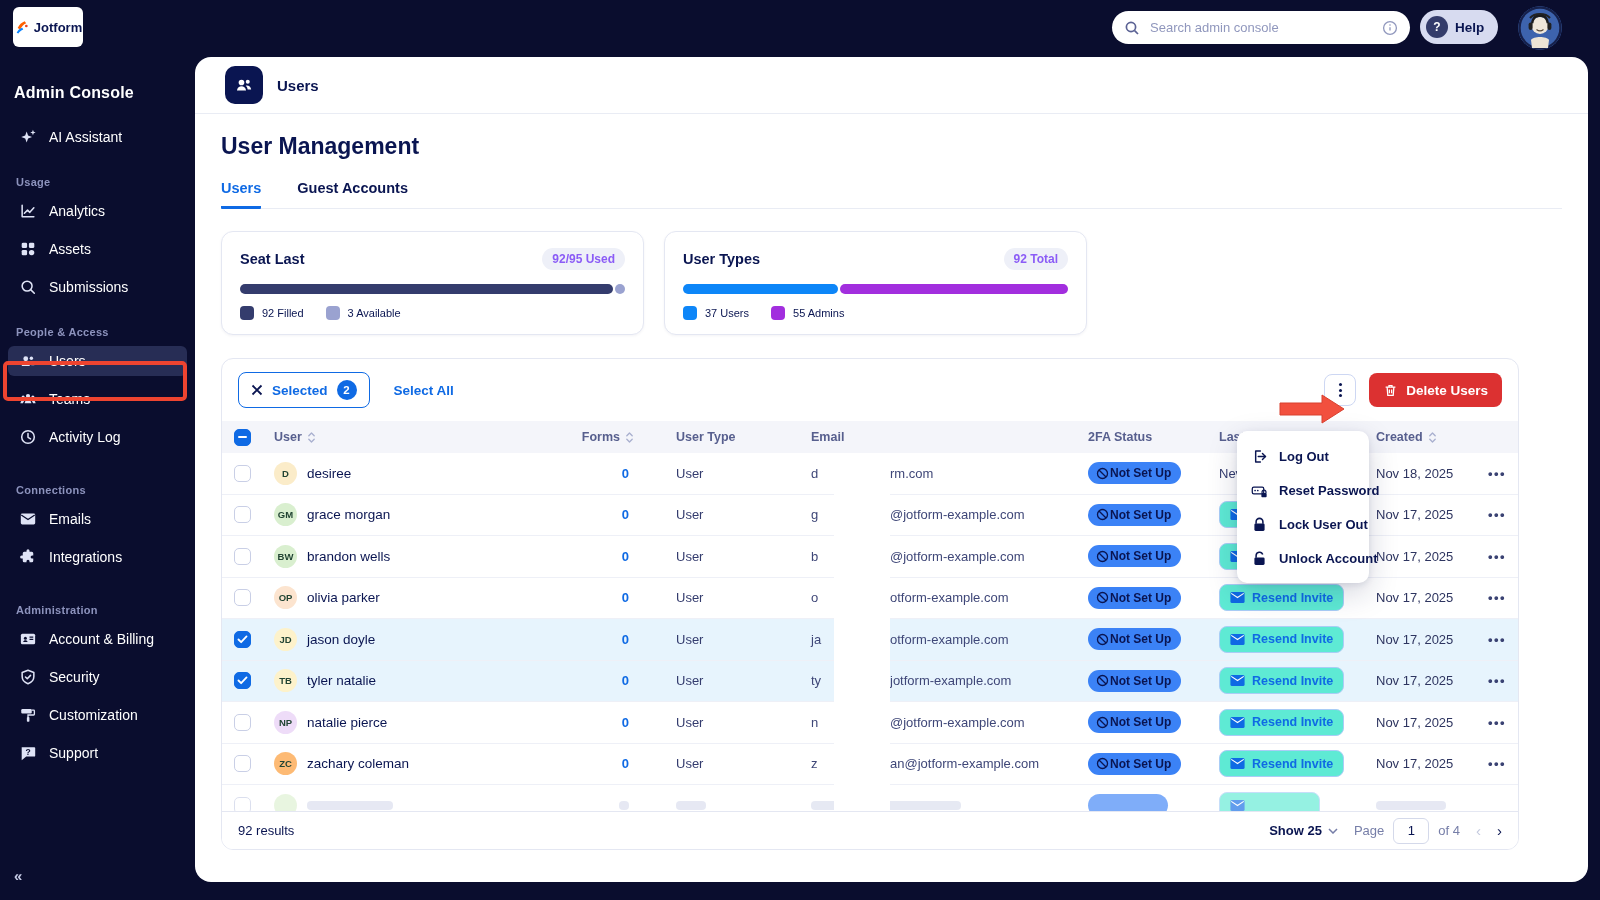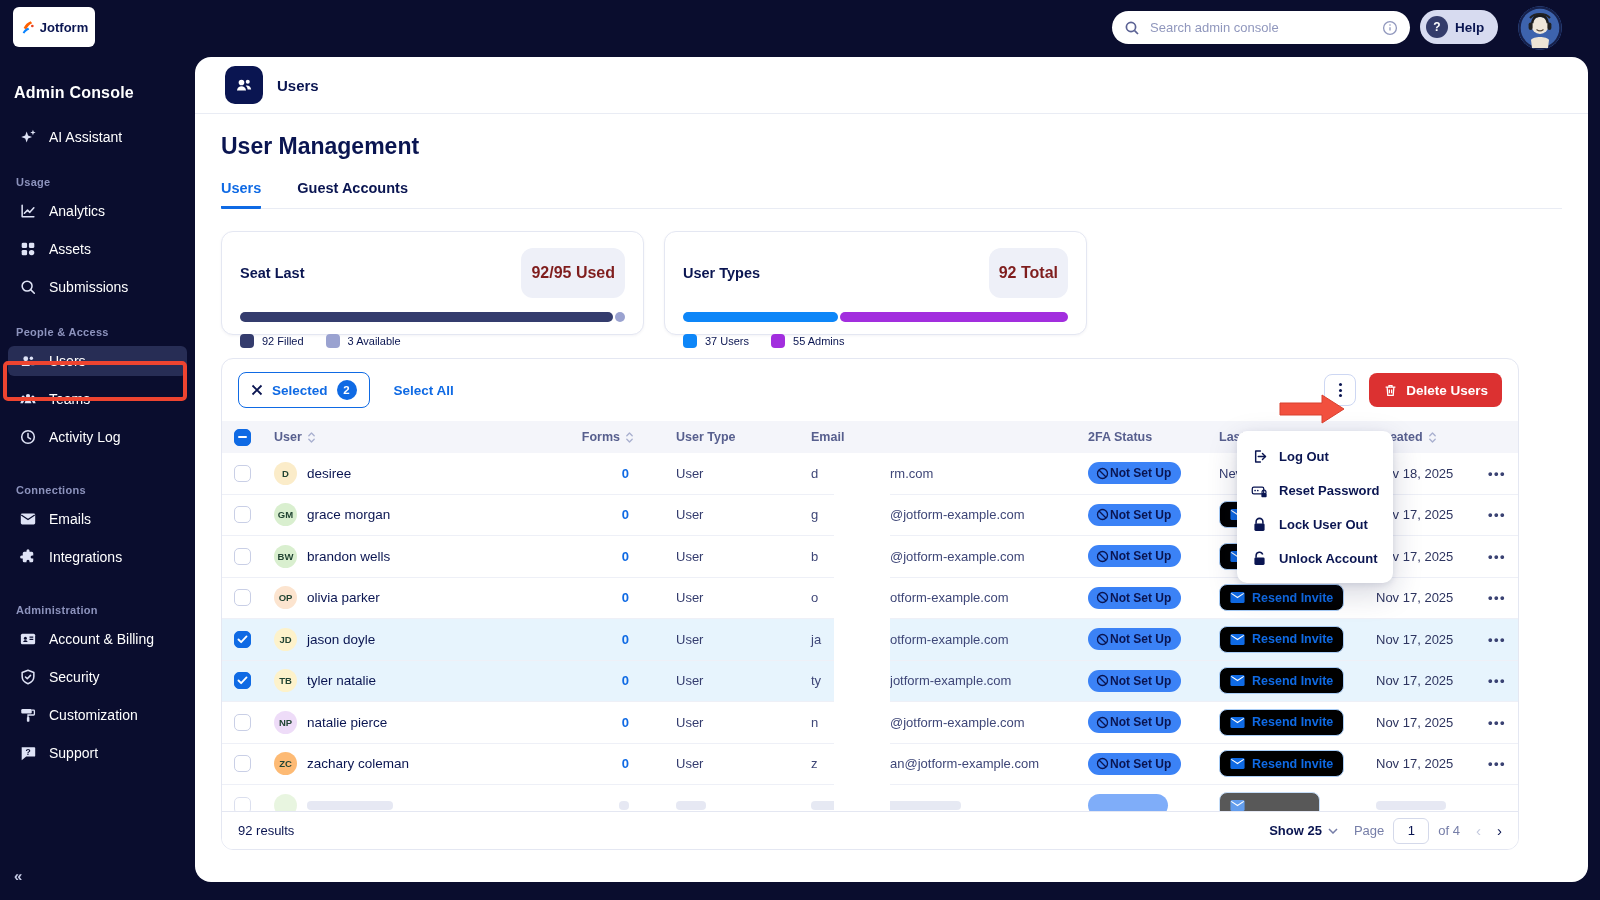--- a/index.html
+++ b/index.html
@@ -7,21 +7,21 @@
   body {
     width:1600px; height:900px; overflow:hidden; position:relative;
     background:#0a0d2e;
     font-family:"Liberation Sans","DejaVu Sans",sans-serif;
     color:#0a1551;
   }
   .icn { display:inline-flex; align-items:center; justify-content:center; flex:none; }
   .icn svg { display:block; }
 
   
-  .logo-card { position:absolute; left:13px; top:7px; width:82px; height:40px; background:#fff; border-radius:6px;
+  .logo-card { position:absolute; left:13px; top:7px; width:70px; height:40px; background:#fff; border-radius:6px;
     display:flex; align-items:center; justify-content:center; gap:4px; }
   .logo-text { font-size:13px; font-weight:800; color:#0a1551; }
   .searchbar { position:absolute; left:1112px; top:11px; width:298px; height:33px; background:#fff; border-radius:17px;
     display:flex; align-items:center; padding:0 12px; gap:8px; }
   .searchbar input { border:none; outline:none; flex:1; font-size:13px; color:#0a1551; font-family:inherit; background:transparent; }
   .searchbar input::placeholder { color:#9097bd; }
   .help-pill { position:absolute; left:1420px; top:10px; height:34px; padding:0 14px 0 6px; background:#d7dbf0; border-radius:17px;
     display:flex; align-items:center; gap:7px; cursor:pointer; }
   .help-q { width:22px; height:22px; border-radius:50%; background:#343c6b; color:#fff; font-size:12px; font-weight:700;
     display:flex; align-items:center; justify-content:center; }
@@ -51,21 +51,21 @@
   .tab { font-size:14.5px; font-weight:700; color:#0a1551; padding-bottom:10px; border-bottom:3px solid transparent; cursor:pointer; }
   .tab.active { color:#0f6ae4; border-bottom-color:#0f6ae4; border-radius:1px; }
   .tab-divider { height:1px; background:#e9ecf4; margin:-1px 26px 0 26px; }
 
   
   .stats { display:flex; gap:20px; margin:22px 26px 0 26px; }
   .stat-card { width:423px; height:104px; border:1px solid #e4e7f2; border-radius:12px; padding:16px 18px;
     box-shadow:0 1px 3px rgba(10,21,81,.05); background:#fff; }
   .stat-head { display:flex; justify-content:space-between; align-items:center; }
   .stat-title { font-size:14.5px; font-weight:700; color:#0a1551; }
-  .stat-badge { background:#eef0f8; border-radius:12px; padding:16px 10px; font-size:16px; font-weight:600; color:#7f1d1d; }
+  .stat-badge { background:#eef0f8; border-radius:12px; padding:4px 10px; font-size:12px; font-weight:600; color:#8b5cf6; }
   .bar { height:10px; display:flex; gap:2px; margin-top:14px; }
   .seg { height:100%; border-radius:5px; }
   .legend { display:flex; gap:22px; margin-top:12px; align-items:center; }
   .lg { display:flex; gap:8px; align-items:center; font-size:11px; font-weight:500; color:#0a1551; }
   .sw { width:14px; height:14px; border-radius:4px; }
 
   
   .table-wrap { margin:23px 26px 0 26px; width:1298px; height:492px; border:1px solid #e4e7f2; border-radius:12px;
     display:flex; flex-direction:column; overflow:hidden; position:relative; background:#fff; }
   .toolbar { height:62px; flex:none; display:flex; align-items:center; padding:0 16px; gap:24px; }
@@ -103,21 +103,21 @@
     font-size:9.5px; font-weight:700; color:#243; flex:none; }
   .c-forms { justify-content:flex-end; padding-right:7px; font-size:13px; font-weight:600; color:#0f6ae4; }
   .c-type { padding-left:40px; font-size:13px; color:#343c6e; }
   .c-email { padding-left:25px; font-size:13px; color:#3f4778; white-space:nowrap; }
   .em-pre { display:inline-block; width:79px; }
   .c-tfa { padding-left:22px; }
   .badge { display:inline-flex; align-items:center; gap:1px; background:#3b82f6; border-radius:12px; padding:4px 10px 4px 8px;
     font-size:12px; font-weight:700; color:#0a1551; }
   .badge.ghost { width:80px; height:23px; }
   .c-last { padding-left:13px; font-size:13px; color:#343c6e; }
-  .resend { display:inline-flex; align-items:center; gap:7px; border:1px solid #a9cdf6; border-radius:8px; background:#000000;
+  .resend { display:inline-flex; align-items:center; gap:7px; border:1px solid #a9cdf6; border-radius:8px; background:#5eead4;
     padding:0 10px; height:27px; font-size:12.5px; font-weight:700; color:#0f6ae4; cursor:pointer; }
   .resend.ghost { width:101px; }
   .c-created { font-size:13px; color:#2e3560; }
   .c-act { justify-content:center; }
   .dots { font-size:13px; font-weight:700; letter-spacing:1.5px; color:#3a4273; cursor:pointer; }
   .band { position:absolute; left:612px; top:0; bottom:0; width:56px; background:#fff; z-index:3; }
   .blurbar { height:9px; border-radius:4px; background:#d9dded; }
 
   .cb { width:17px; height:17px; border:1.5px solid #c9cfe6; border-radius:5px; background:#fff; display:inline-flex;
     align-items:center; justify-content:center; cursor:pointer; flex:none; position:relative; }
@@ -129,21 +129,21 @@
   .results { font-size:13px; font-weight:500; color:#0a1551; }
   .foot-right { margin-left:auto; display:flex; align-items:center; gap:16px; font-size:13px; color:#767ea8; }
   .show-sel { display:flex; align-items:center; gap:6px; color:#0a1551; font-weight:600; cursor:pointer; }
   .page-group { display:flex; align-items:center; gap:9px; }
   .page-input { width:36px; height:26px; border:1px solid #d4d9ea; border-radius:6px; text-align:center; font-size:13px;
     color:#0a1551; font-family:inherit; outline:none; }
   .pg-prev { color:#c3c9de; font-size:15px; cursor:default; }
   .pg-next { color:#0a1551; font-size:15px; cursor:pointer; }
 
   
-  .menu { position:absolute; left:1237px; top:431px; width:156px; background:#fff; border-radius:10px; padding:8px 0;
+  .menu { position:absolute; left:1237px; top:431px; width:132px; background:#fff; border-radius:10px; padding:8px 0;
     box-shadow:0 10px 30px rgba(20,30,80,.18), 0 2px 6px rgba(20,30,80,.10); z-index:50; }
   .menu-item { display:flex; align-items:center; gap:11px; height:34px; padding:0 14px; font-size:13px; font-weight:600;
     color:#0a1551; cursor:pointer; white-space:nowrap; }
   .menu-item .icn { width:17px; height:17px; color:#0a1551; }
 
   
   .ann-box { position:absolute; left:3px; top:361px; width:184px; height:40px; border:4px solid #ee4430; border-radius:5px; z-index:60; }
   .ann-arrow { position:absolute; left:1278px; top:393px; z-index:60; }
 </style>
 </head>

